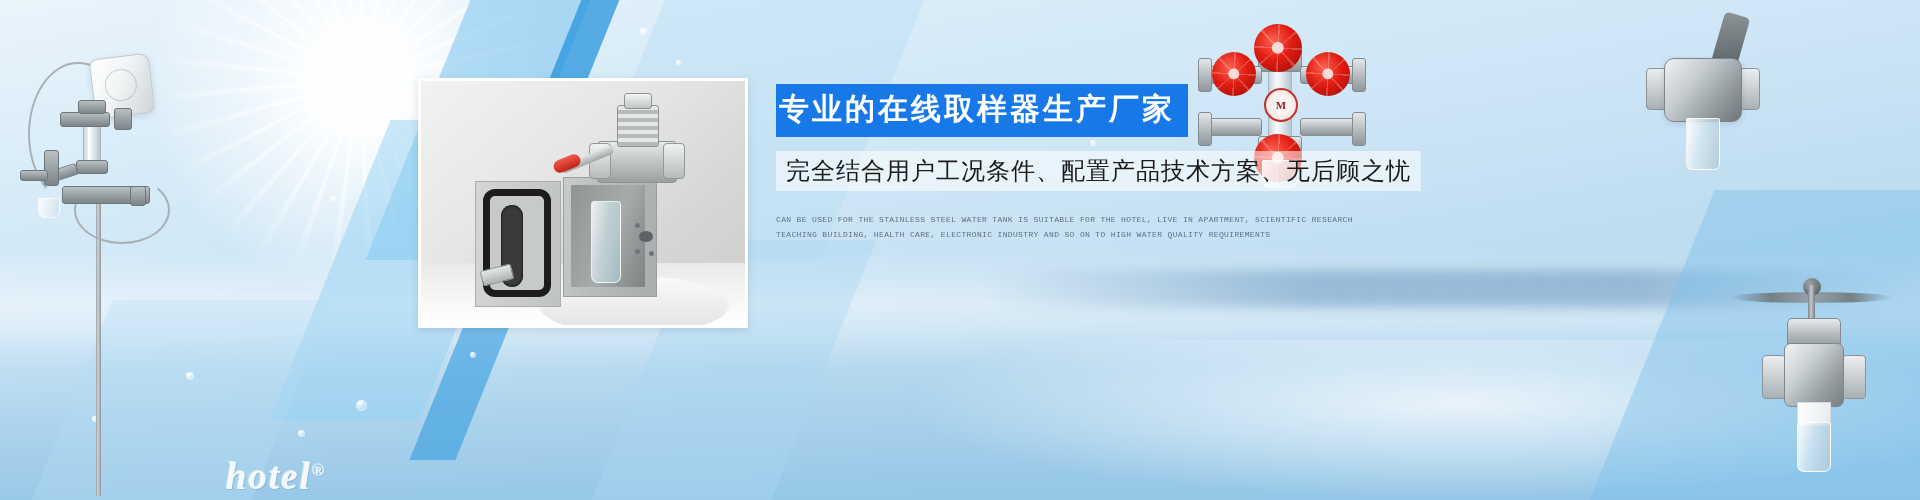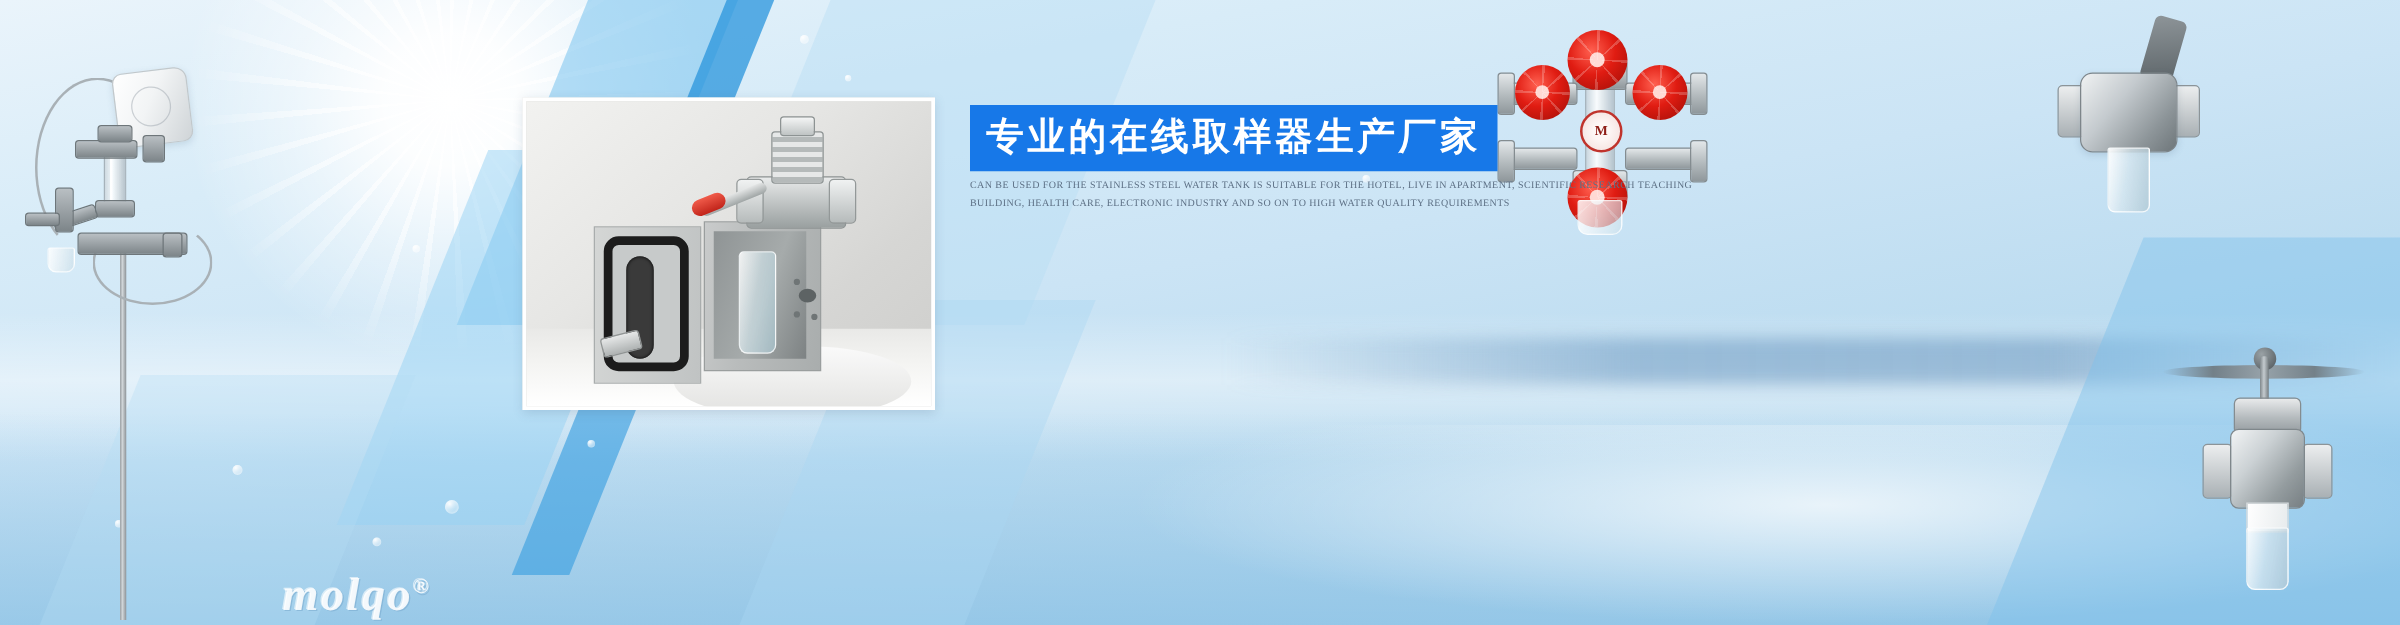--- a/index.html
+++ b/index.html
@@ -181,45 +181,45 @@
     font-family:"Liberation Serif","DejaVu Serif",serif;
     font-size:35px;letter-spacing:5px;color:#141414;font-weight:bold;
     line-height:1.15;white-space:nowrap;
     text-shadow:0 1px 0 rgba(255,255,255,.45);
   }
 
   .tag-primary{
     display:inline-block;margin-top:12px;
     background:#1778e8;color:#ffffff;
     font-size:30px;font-weight:bold;letter-spacing:3px;
-    padding:5px 13px 7px 13px;white-space:nowrap;
+    padding:5px 13px 7px 3px;white-space:nowrap;
     font-family:"DejaVu Sans","Liberation Sans",sans-serif;
   }
 
   .tag-sub{
     display:inline-block;margin-top:14px;
     background:rgba(255,255,255,.55);
     color:#1b1b1b;font-size:24px;letter-spacing:1px;
     padding:4px 10px;white-space:nowrap;
     font-family:"DejaVu Sans","Liberation Sans",sans-serif;
   }
 
   .tag-custom{
     display:inline-block;margin-top:13px;margin-left:20px;
     background:#1778e8;color:#ffffff;border-radius:6px;
     font-size:25px;font-weight:bold;letter-spacing:2px;
     padding:6px 22px 8px 22px;white-space:nowrap;
     font-family:"DejaVu Sans","Liberation Sans",sans-serif;
   }
 
   .eng{
-    margin-top:4px;width:608px;
+    margin-top:22px;width:608px;
     color:#5e7186;font-size:8px;line-height:1.85;
     letter-spacing:.35px;
-    font-family:Liberation Serif, serif;
+    font-family:Liberation Mono, monospace;
     font-variant:small-caps;
     text-transform:uppercase;
   }
 
   
   #watermark{
     position:absolute;left:226px;top:455px;
     font-family:"Liberation Serif","DejaVu Serif",serif;
     font-size:37px;font-weight:bold;font-style:italic;letter-spacing:2px;
     color:rgba(255,255,255,.88);
@@ -352,20 +352,21 @@
     <div class="lv-bonnet"></div>
     <div class="lv-fl-l"></div>
     <div class="lv-fl-r"></div>
     <div class="lv-body"></div>
     <div class="lv-white"></div>
     <div class="lv-glass"></div>
   </div>
 
   <div id="textblock">
     <div><span class="tag-primary">专业的在线取样器生产厂家</span></div>
+    <div><span class="tag-sub">完全结合用户工况条件、配置产品技术方案、无后顾之忧</span></div>
     <div class="eng">Can be used for the stainless steel water tank is suitable for the hotel, live in apartment, scientific research teaching building, health care, electronic industry and so on to high water quality requirements</div>
   </div>
 
   <div id="watermark">
-    <span>molqo</span><sup>®</sup>
+    <span>hotel</span><sup>®</sup>
   </div>
 
 </div>
 
 </body></html>

